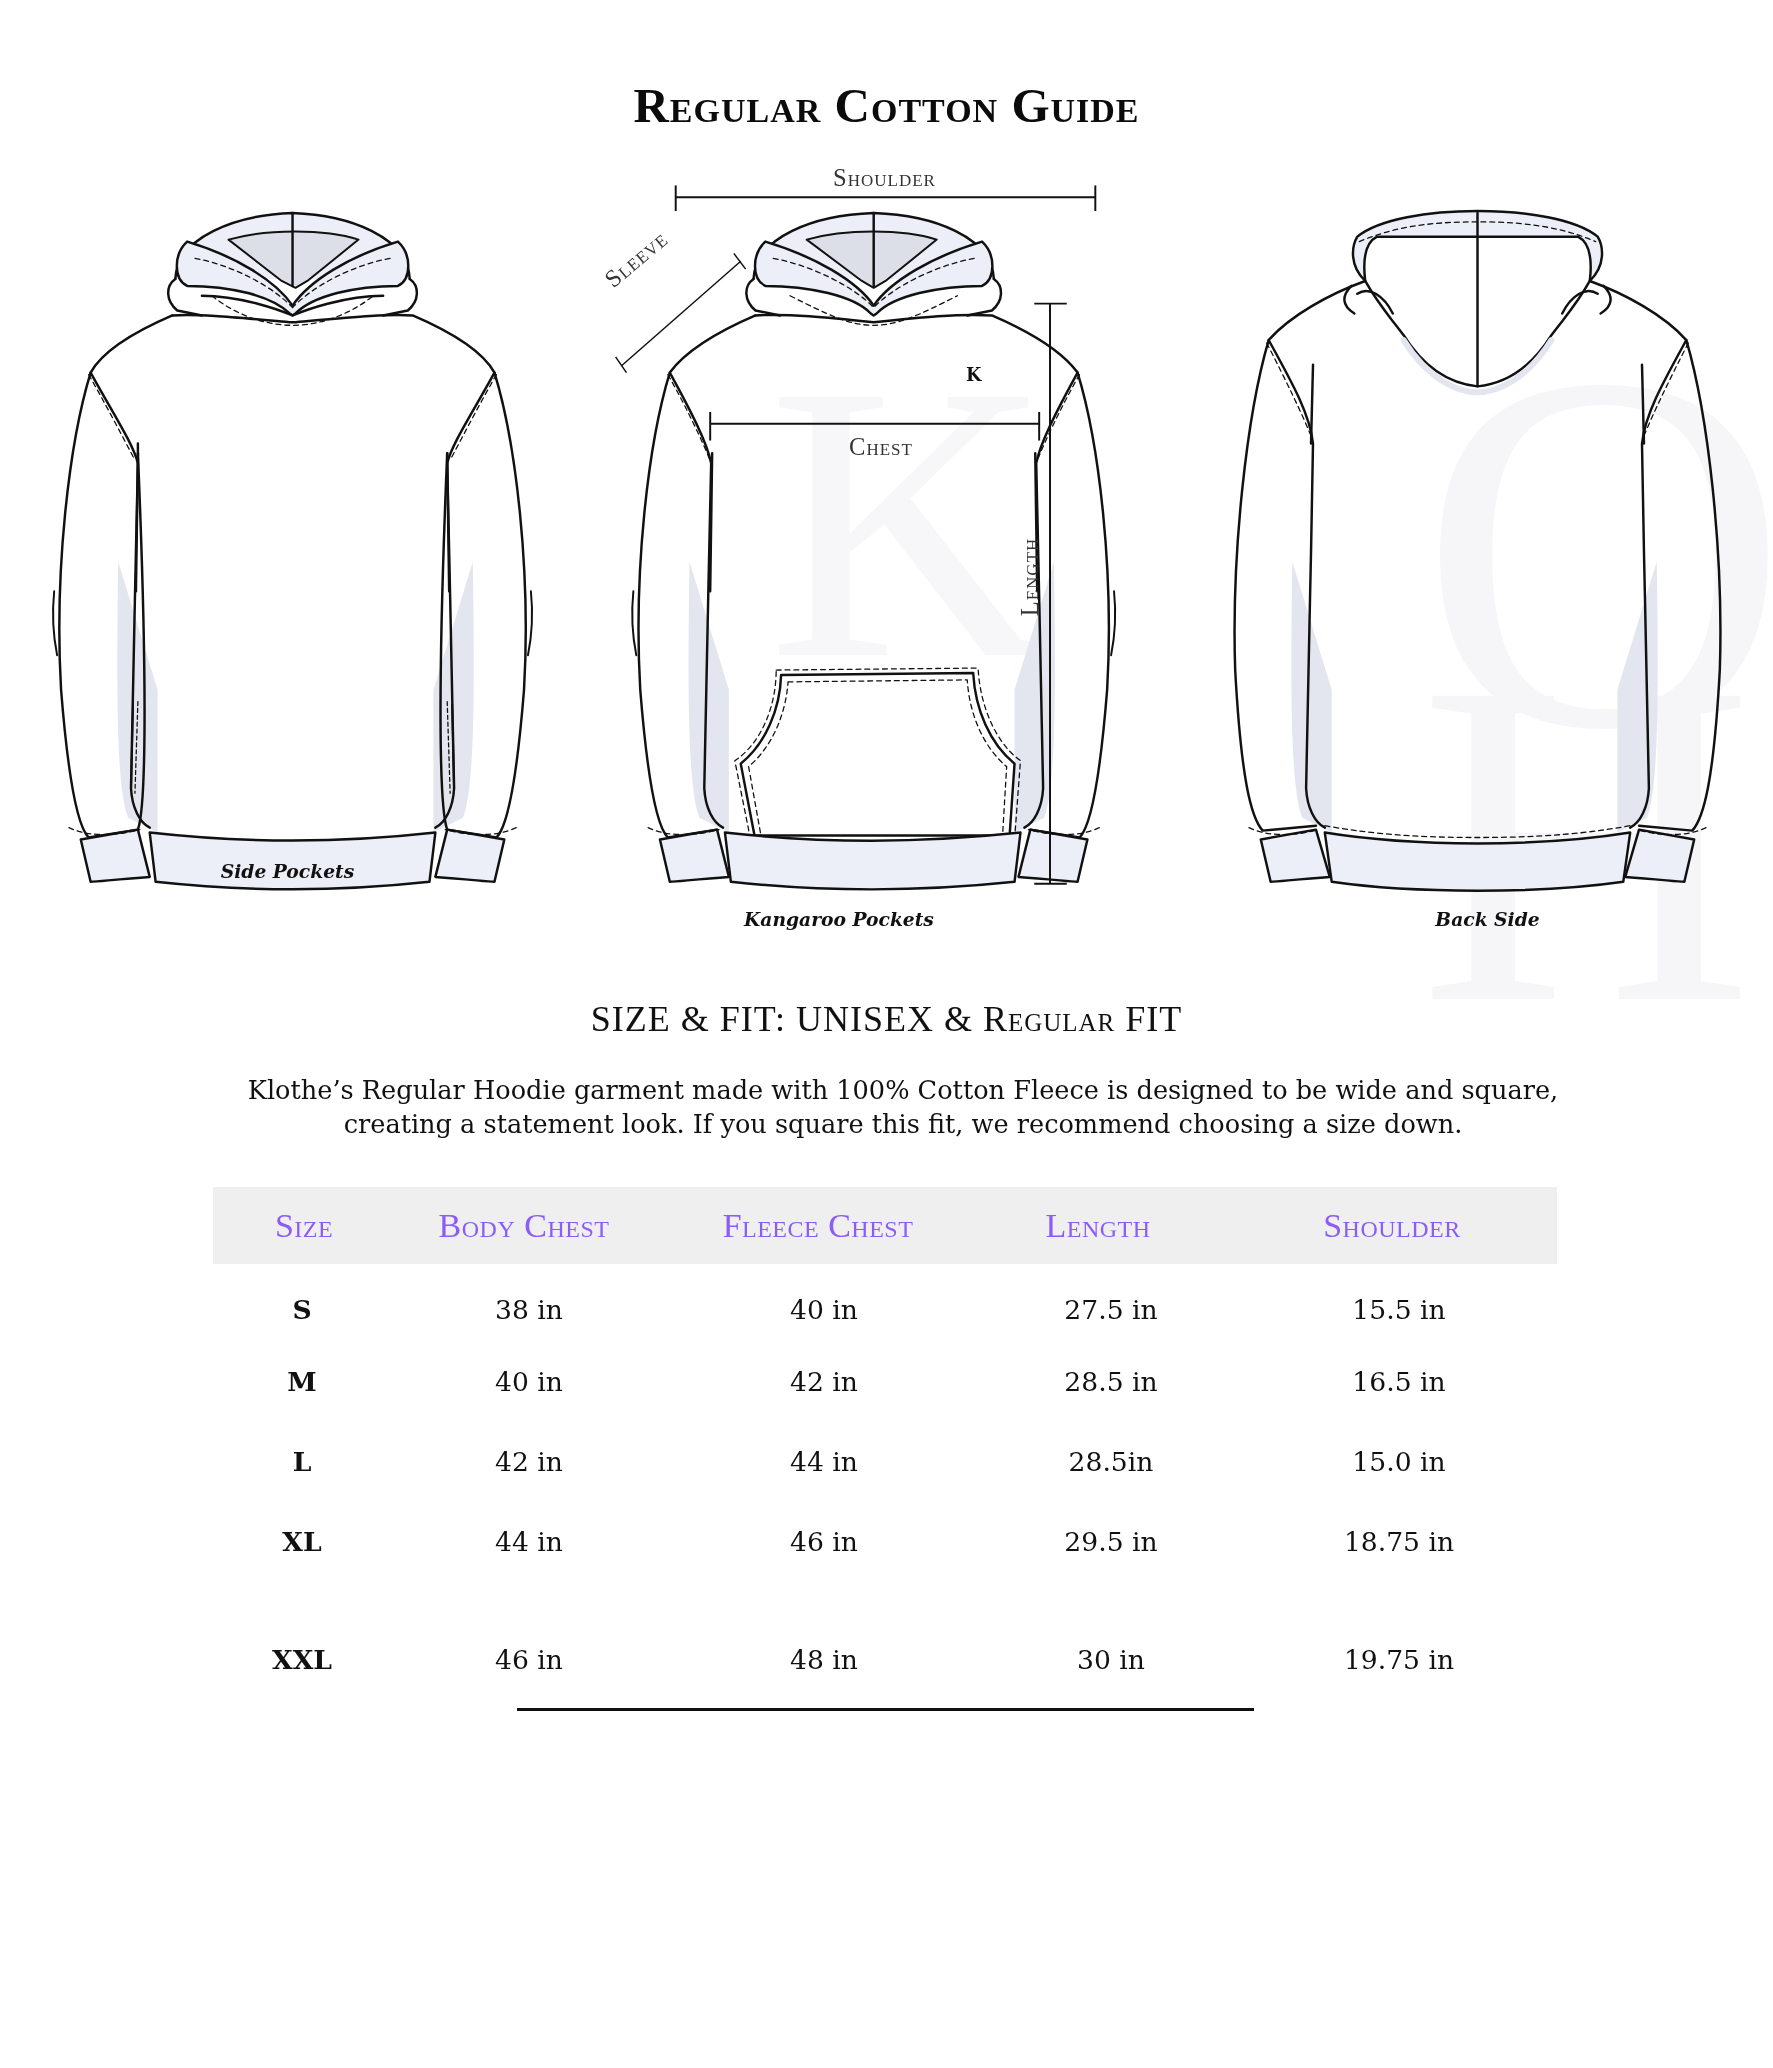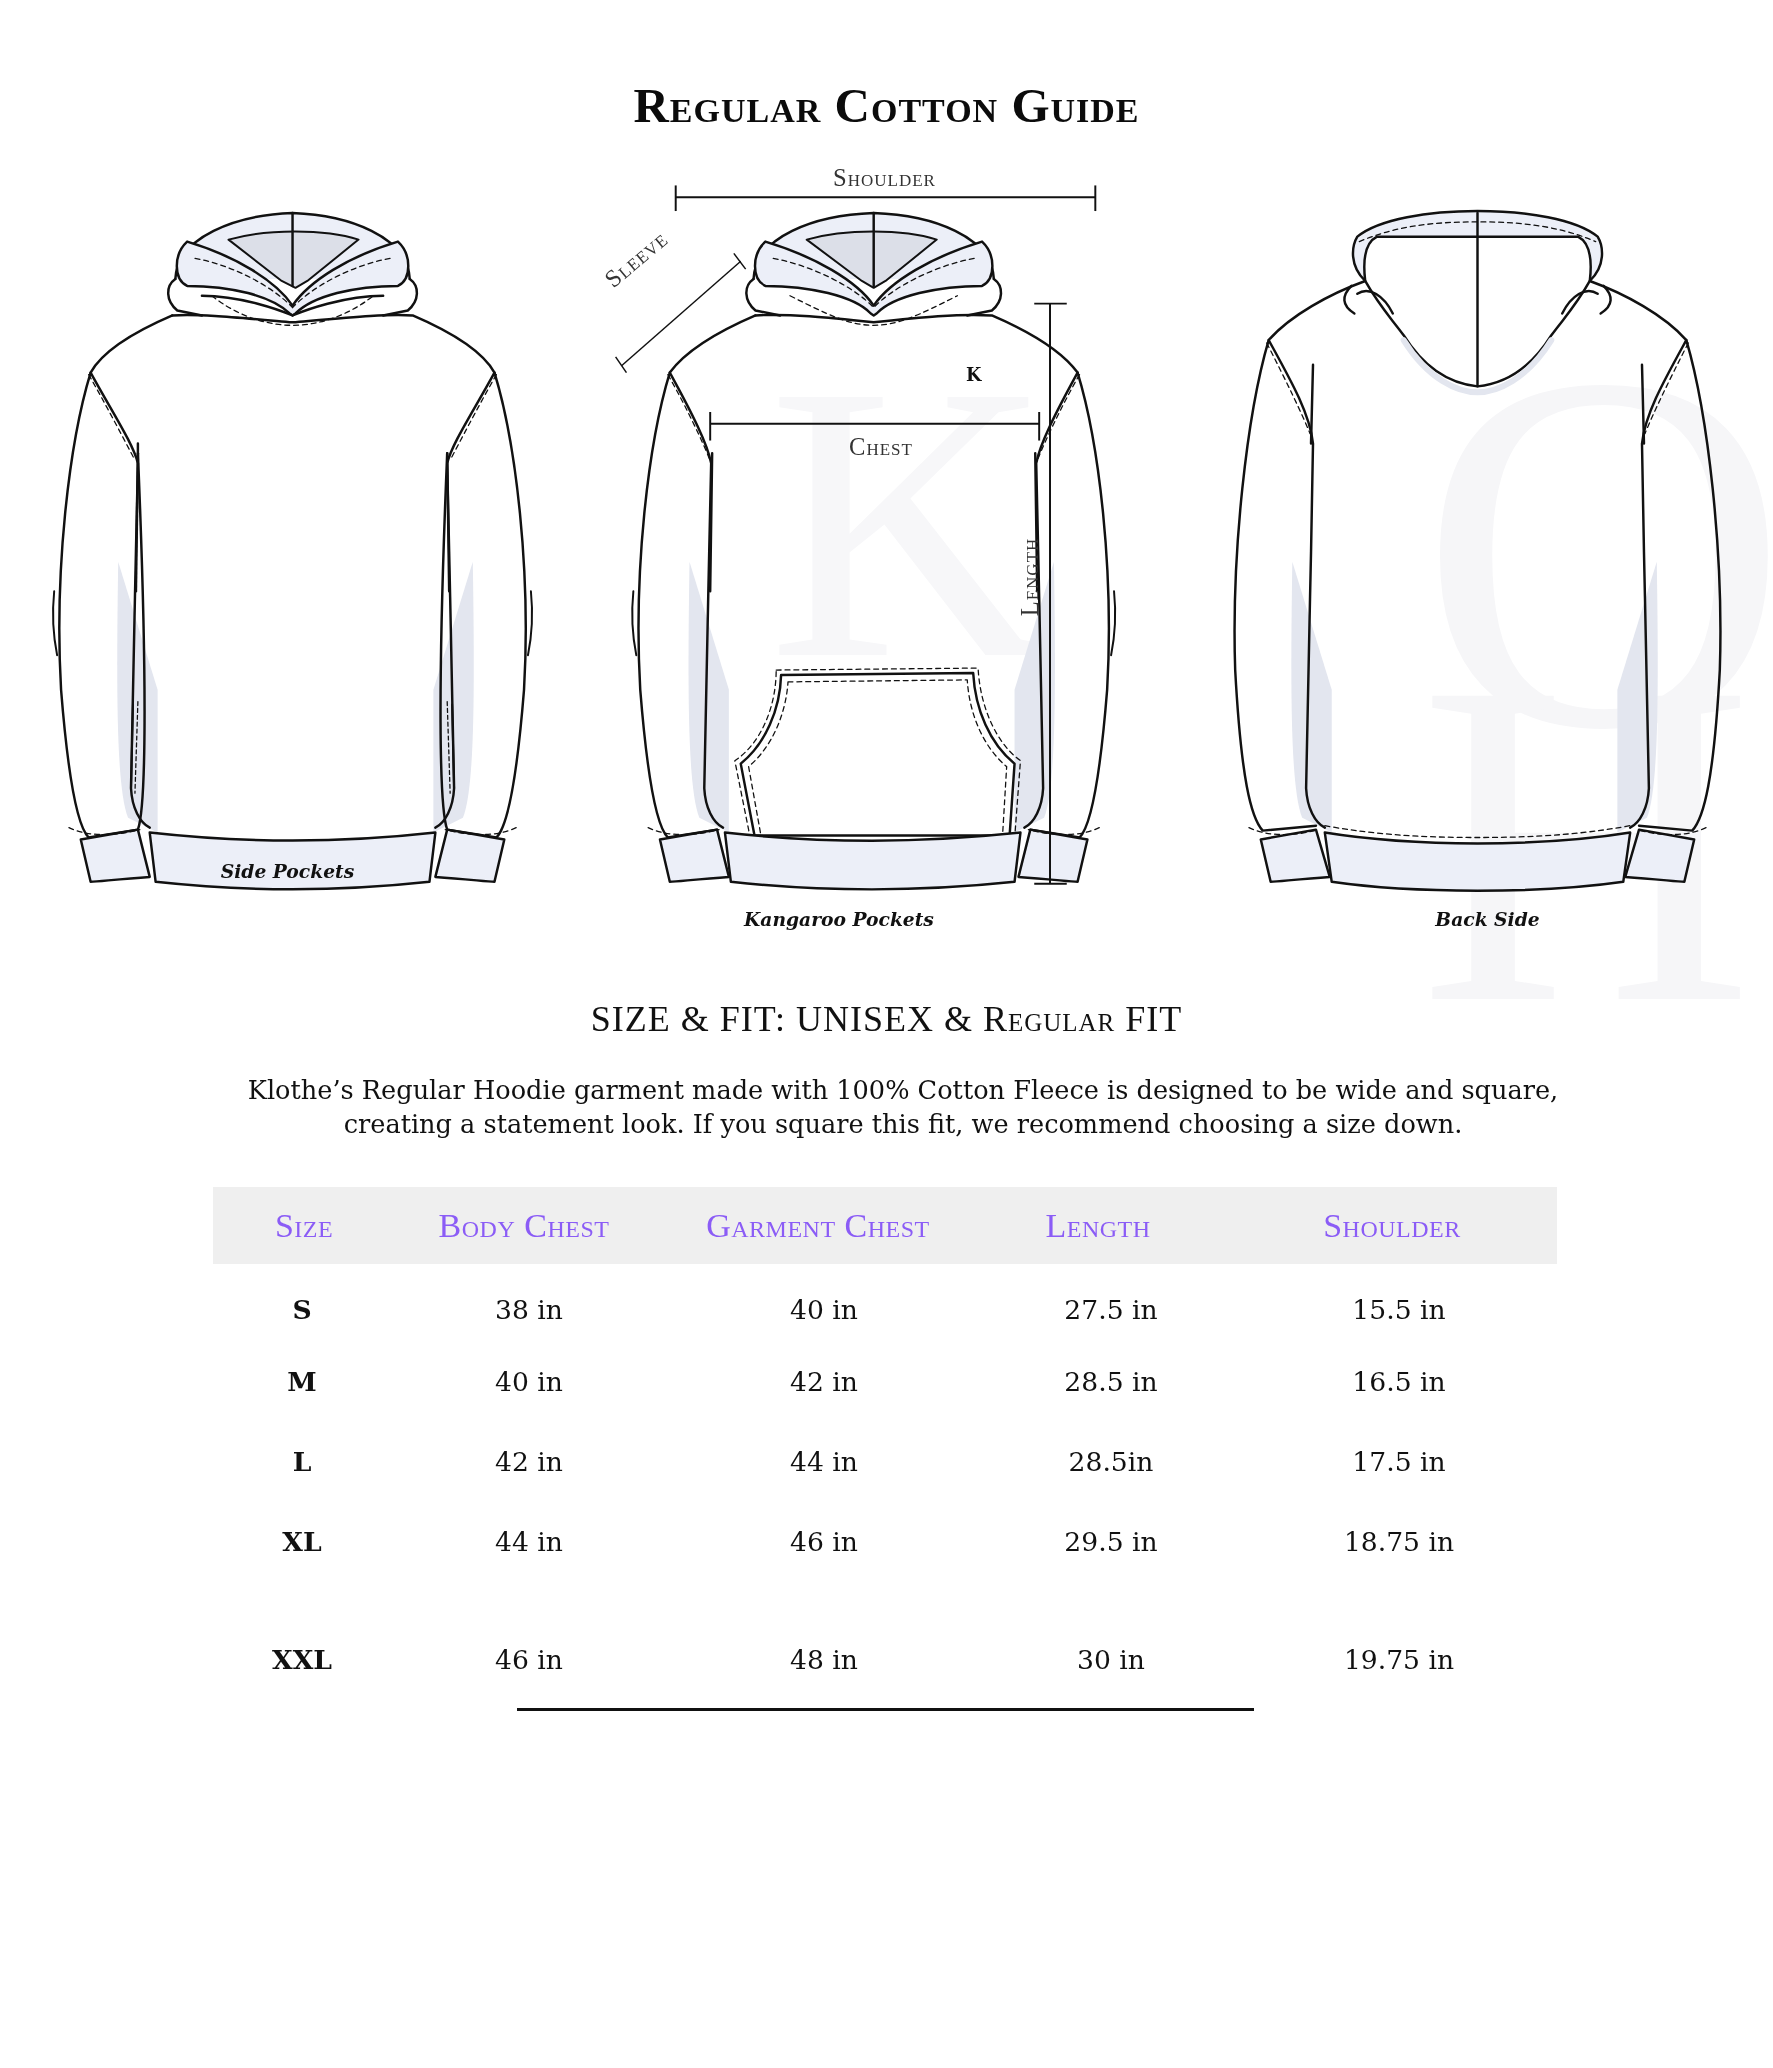--- a/index.html
+++ b/index.html
@@ -176,21 +176,21 @@
 <div class="abs subtitle">SIZE &amp; FIT: UNISEX &amp; Regular FIT</div>
 <div class="abs desc">
   <span>Klothe’s Regular Hoodie garment made with 100% Cotton Fleece is designed to be wide and square,</span>
   <span>creating a statement look. If you square this fit, we recommend choosing a size down.</span>
 </div>
 
 <div class="abs table">
   <div class="thead">
     <div class="th" style="left:91px;">Size</div>
     <div class="th" style="left:311px;">Body Chest</div>
-    <div class="th" style="left:605px;">Garment Chest</div>
+    <div class="th" style="left:605px;">Fleece Chest</div>
     <div class="th" style="left:885px;">Length</div>
     <div class="th" style="left:1179px;">Shoulder</div>
   </div>
 
   <div class="row" style="top:103px;">
     <div class="td size" style="left:89px;">S</div>
     <div class="td" style="left:316px;">38 in</div>
     <div class="td" style="left:611px;">40 in</div>
     <div class="td" style="left:898px;">27.5 in</div>
     <div class="td" style="left:1186px;">15.5 in</div>
@@ -200,21 +200,21 @@
     <div class="td" style="left:316px;">40 in</div>
     <div class="td" style="left:611px;">42 in</div>
     <div class="td" style="left:898px;">28.5 in</div>
     <div class="td" style="left:1186px;">16.5 in</div>
   </div>
   <div class="row" style="top:255px;">
     <div class="td size" style="left:89px;">L</div>
     <div class="td" style="left:316px;">42 in</div>
     <div class="td" style="left:611px;">44 in</div>
     <div class="td" style="left:898px;">28.5in</div>
-    <div class="td" style="left:1186px;">17.5 in</div>
+    <div class="td" style="left:1186px;">15.0 in</div>
   </div>
   <div class="row" style="top:335px;">
     <div class="td size" style="left:89px;">XL</div>
     <div class="td" style="left:316px;">44 in</div>
     <div class="td" style="left:611px;">46 in</div>
     <div class="td" style="left:898px;">29.5 in</div>
     <div class="td" style="left:1186px;">18.75 in</div>
   </div>
   <div class="row" style="top:417px;margin-top:36px;">
     <div class="td size" style="left:89px;">XXL</div>

